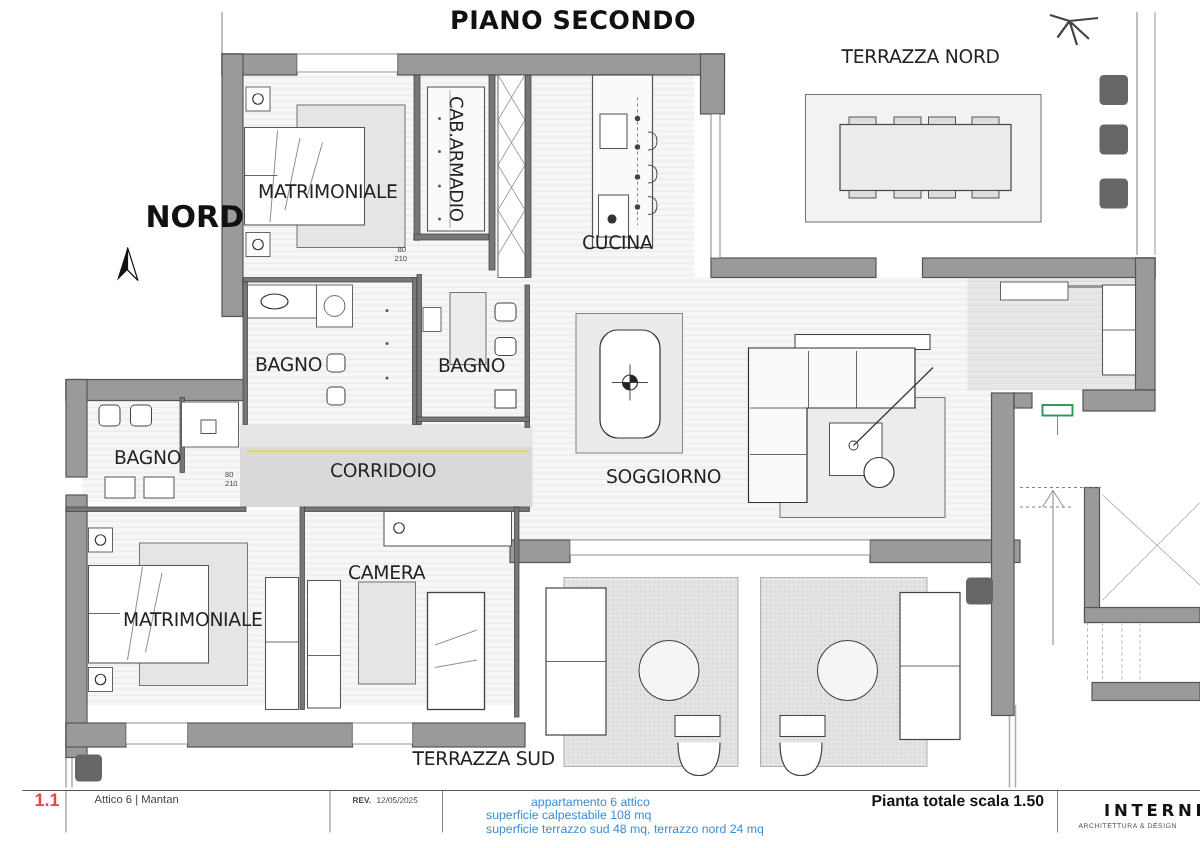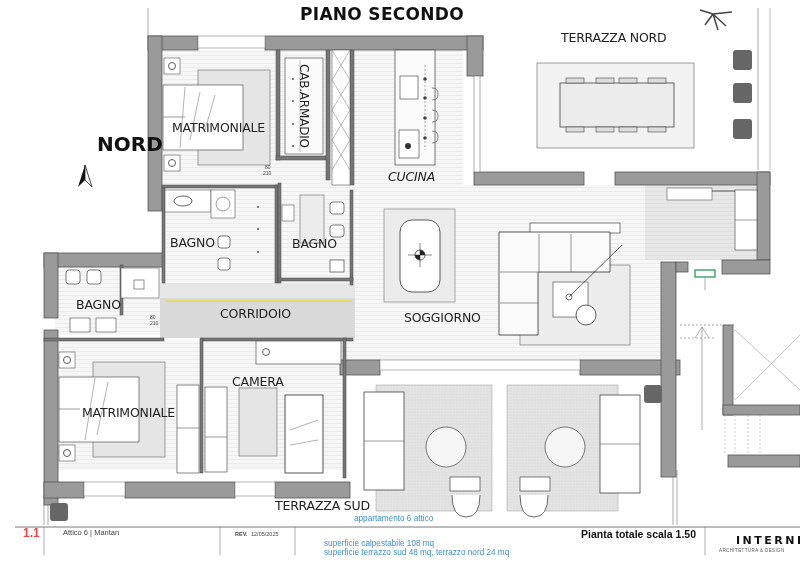--- a/index.html
+++ b/index.html
@@ -253,38 +253,38 @@
   <line x1="220" y1="527" x2="220" y2="555" stroke="#777" stroke-width="0.6"></line>
   <line x1="295" y1="527" x2="295" y2="555" stroke="#777" stroke-width="0.6"></line>
   <line x1="705" y1="527" x2="705" y2="555" stroke="#777" stroke-width="0.6"></line>
 </svg>
 
 <div class="abs title">PIANO SECONDO</div>
 <div class="abs nord">NORD</div>
 
 <div class="room-label" style="left:172px; top:120px;">MATRIMONIALE</div>
 <div class="room-label" style="left:311px; top:64px; transform: rotate(90deg); transform-origin: left top; font-size:12px;">CAB.ARMADIO</div>
-<div class="room-label" style="left:388px; top:169px;font-style:italic;">CUCINA</div>
+<div class="room-label" style="left:388px; top:154px;">CUCINA</div>
 <div class="room-label" style="left:170px; top:235px;">BAGNO</div>
 <div class="room-label" style="left:292px; top:236px;">BAGNO</div>
 <div class="room-label" style="left:76px; top:297px;">BAGNO</div>
 <div class="room-label" style="left:220px; top:306px;">CORRIDOIO</div>
 <div class="room-label" style="left:404px; top:310px;">SOGGIORNO</div>
 <div class="room-label" style="left:82px; top:405px;">MATRIMONIALE</div>
 <div class="room-label" style="left:232px; top:374px;">CAMERA</div>
 <div class="room-label" style="left:561px; top:30px;">TERRAZZA NORD</div>
 <div class="room-label" style="left:275px; top:498px;">TERRAZZA SUD</div>
 
 <div class="tb-text" style="left:265px; top:164px; font-size:5px;">80</div>
 <div class="tb-text" style="left:263px; top:170px; font-size:5px;">210</div>
 <div class="tb-text" style="left:150px; top:314px; font-size:5px;">80</div>
 <div class="tb-text" style="left:150px; top:320px; font-size:5px;">210</div>
 
 <div class="sheet-num">1.1</div>
 <div class="tb-text" style="left:63px; top:528px;">Attico 6 | Mantan</div>
 <div class="tb-text" style="left:235px; top:531px; font-size:5.5px; font-weight:bold;">REV.</div>
 <div class="tb-text" style="left:251px; top:531px; font-size:5.5px;">12/05/2025</div>
-<div class="tb-blue" style="left:324px; top:514px;padding-left:30px;">appartamento 6 attico</div>
+<div class="tb-blue" style="left:324px; top:530px;padding-left:30px;">appartamento 6 attico</div>
 <div class="tb-blue" style="left:324px; top:539px;">superficie calpestabile 108 mq</div>
 <div class="tb-blue" style="left:324px; top:548px;">superficie terrazzo sud 48 mq, terrazzo nord 24 mq</div>
 <div class="scale-text">Pianta totale scala 1.50</div>
 <div class="brand">INTERNI</div>
 <div class="brand-sub">ARCHITETTURA &amp; DESIGN</div>
 
 </body></html>

